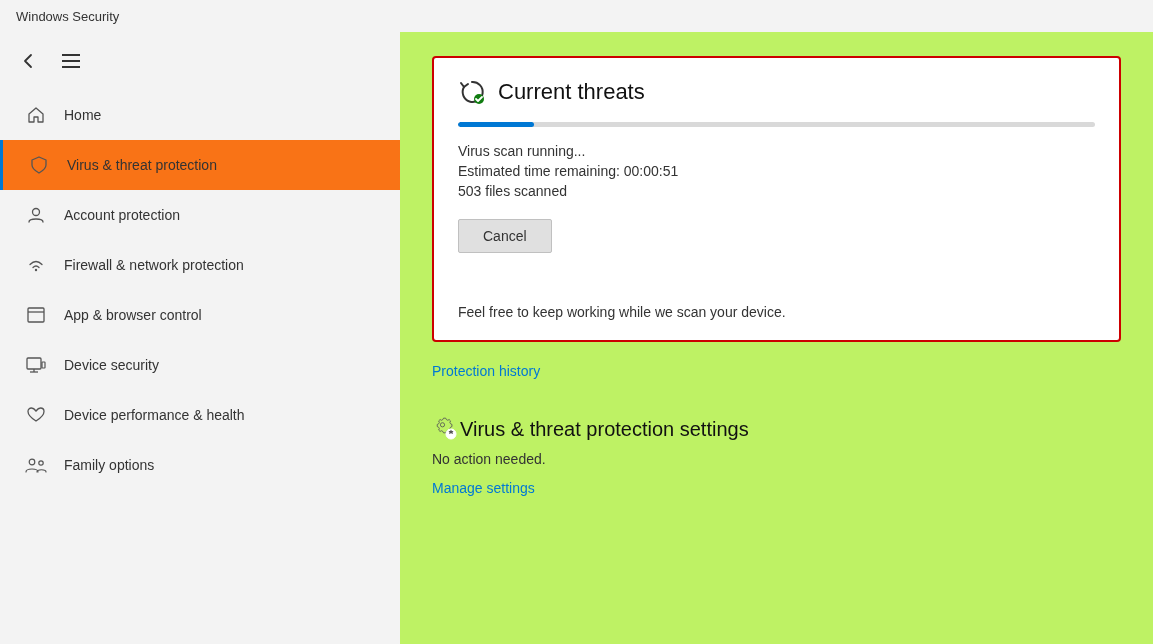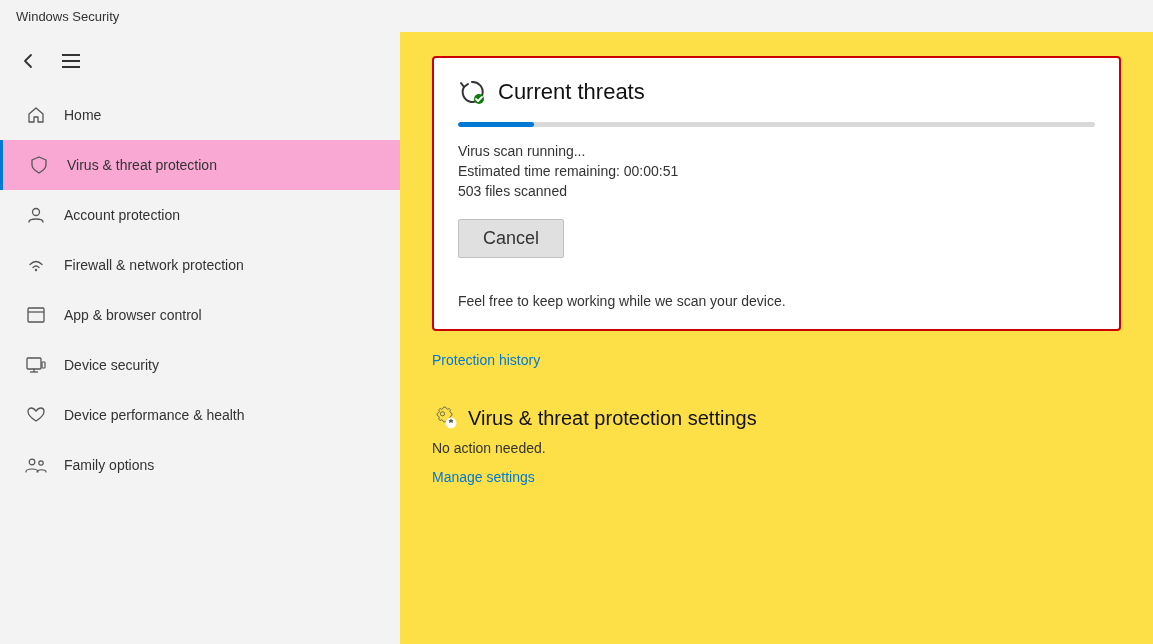--- a/index.html
+++ b/index.html
@@ -84,21 +84,21 @@
       align-items: center;
       padding: 12px 24px;
       cursor: pointer;
       font-size: 14px;
       color: #333;
       position: relative;
       min-height: 50px;
     }
 
     .nav-item.active {
-      background: #f9a8d4;
+      background: #f97316;
       border-left: 3px solid #0078d4;
       align-items: center;
     }
 
     .nav-item.active .nav-label {
       font-weight: 500;
     }
 
     .nav-icon {
       width: 24px;
@@ -112,21 +112,21 @@
       color: #555;
     }
 
     .nav-label {
       font-size: 14px;
     }
 
     
     .main-content {
       flex: 1;
-      background: #fde047;
+      background: #bef264;
       padding: 24px 32px;
       overflow-y: auto;
     }
 
     
     .current-threats-box {
       border: 2px solid #cc0000;
       border-radius: 4px;
       padding: 20px 24px;
       margin-bottom: 20px;
@@ -173,25 +173,26 @@
 
     .scan-status-text {
       font-size: 14px;
       color: #333;
       margin-bottom: 4px;
     }
 
     .cancel-btn {
       display: inline-block;
       margin-top: 16px;
+      margin-bottom: 16px;
       padding: 8px 24px;
       background: #e0e0e0;
       border: 1px solid #c0c0c0;
       border-radius: 2px;
-      font-size: 18px;
+      font-size: 14px;
       cursor: pointer;
       color: #333;
     }
 
     .scan-note {
       font-size: 14px;
       color: #333;
       margin-top: 35px;
     }
 
@@ -206,21 +207,21 @@
     }
 
     
     .settings-section {
       margin-top: 8px;
     }
 
     .settings-header {
       display: flex;
       align-items: center;
-      gap: 8px;
+      gap: 0;
       margin-bottom: 8px;
     }
 
     .settings-icon {
       font-size: 22px;
       color: #555;
       position: relative;
       width: 28px;
       height: 28px;
       display: flex;

